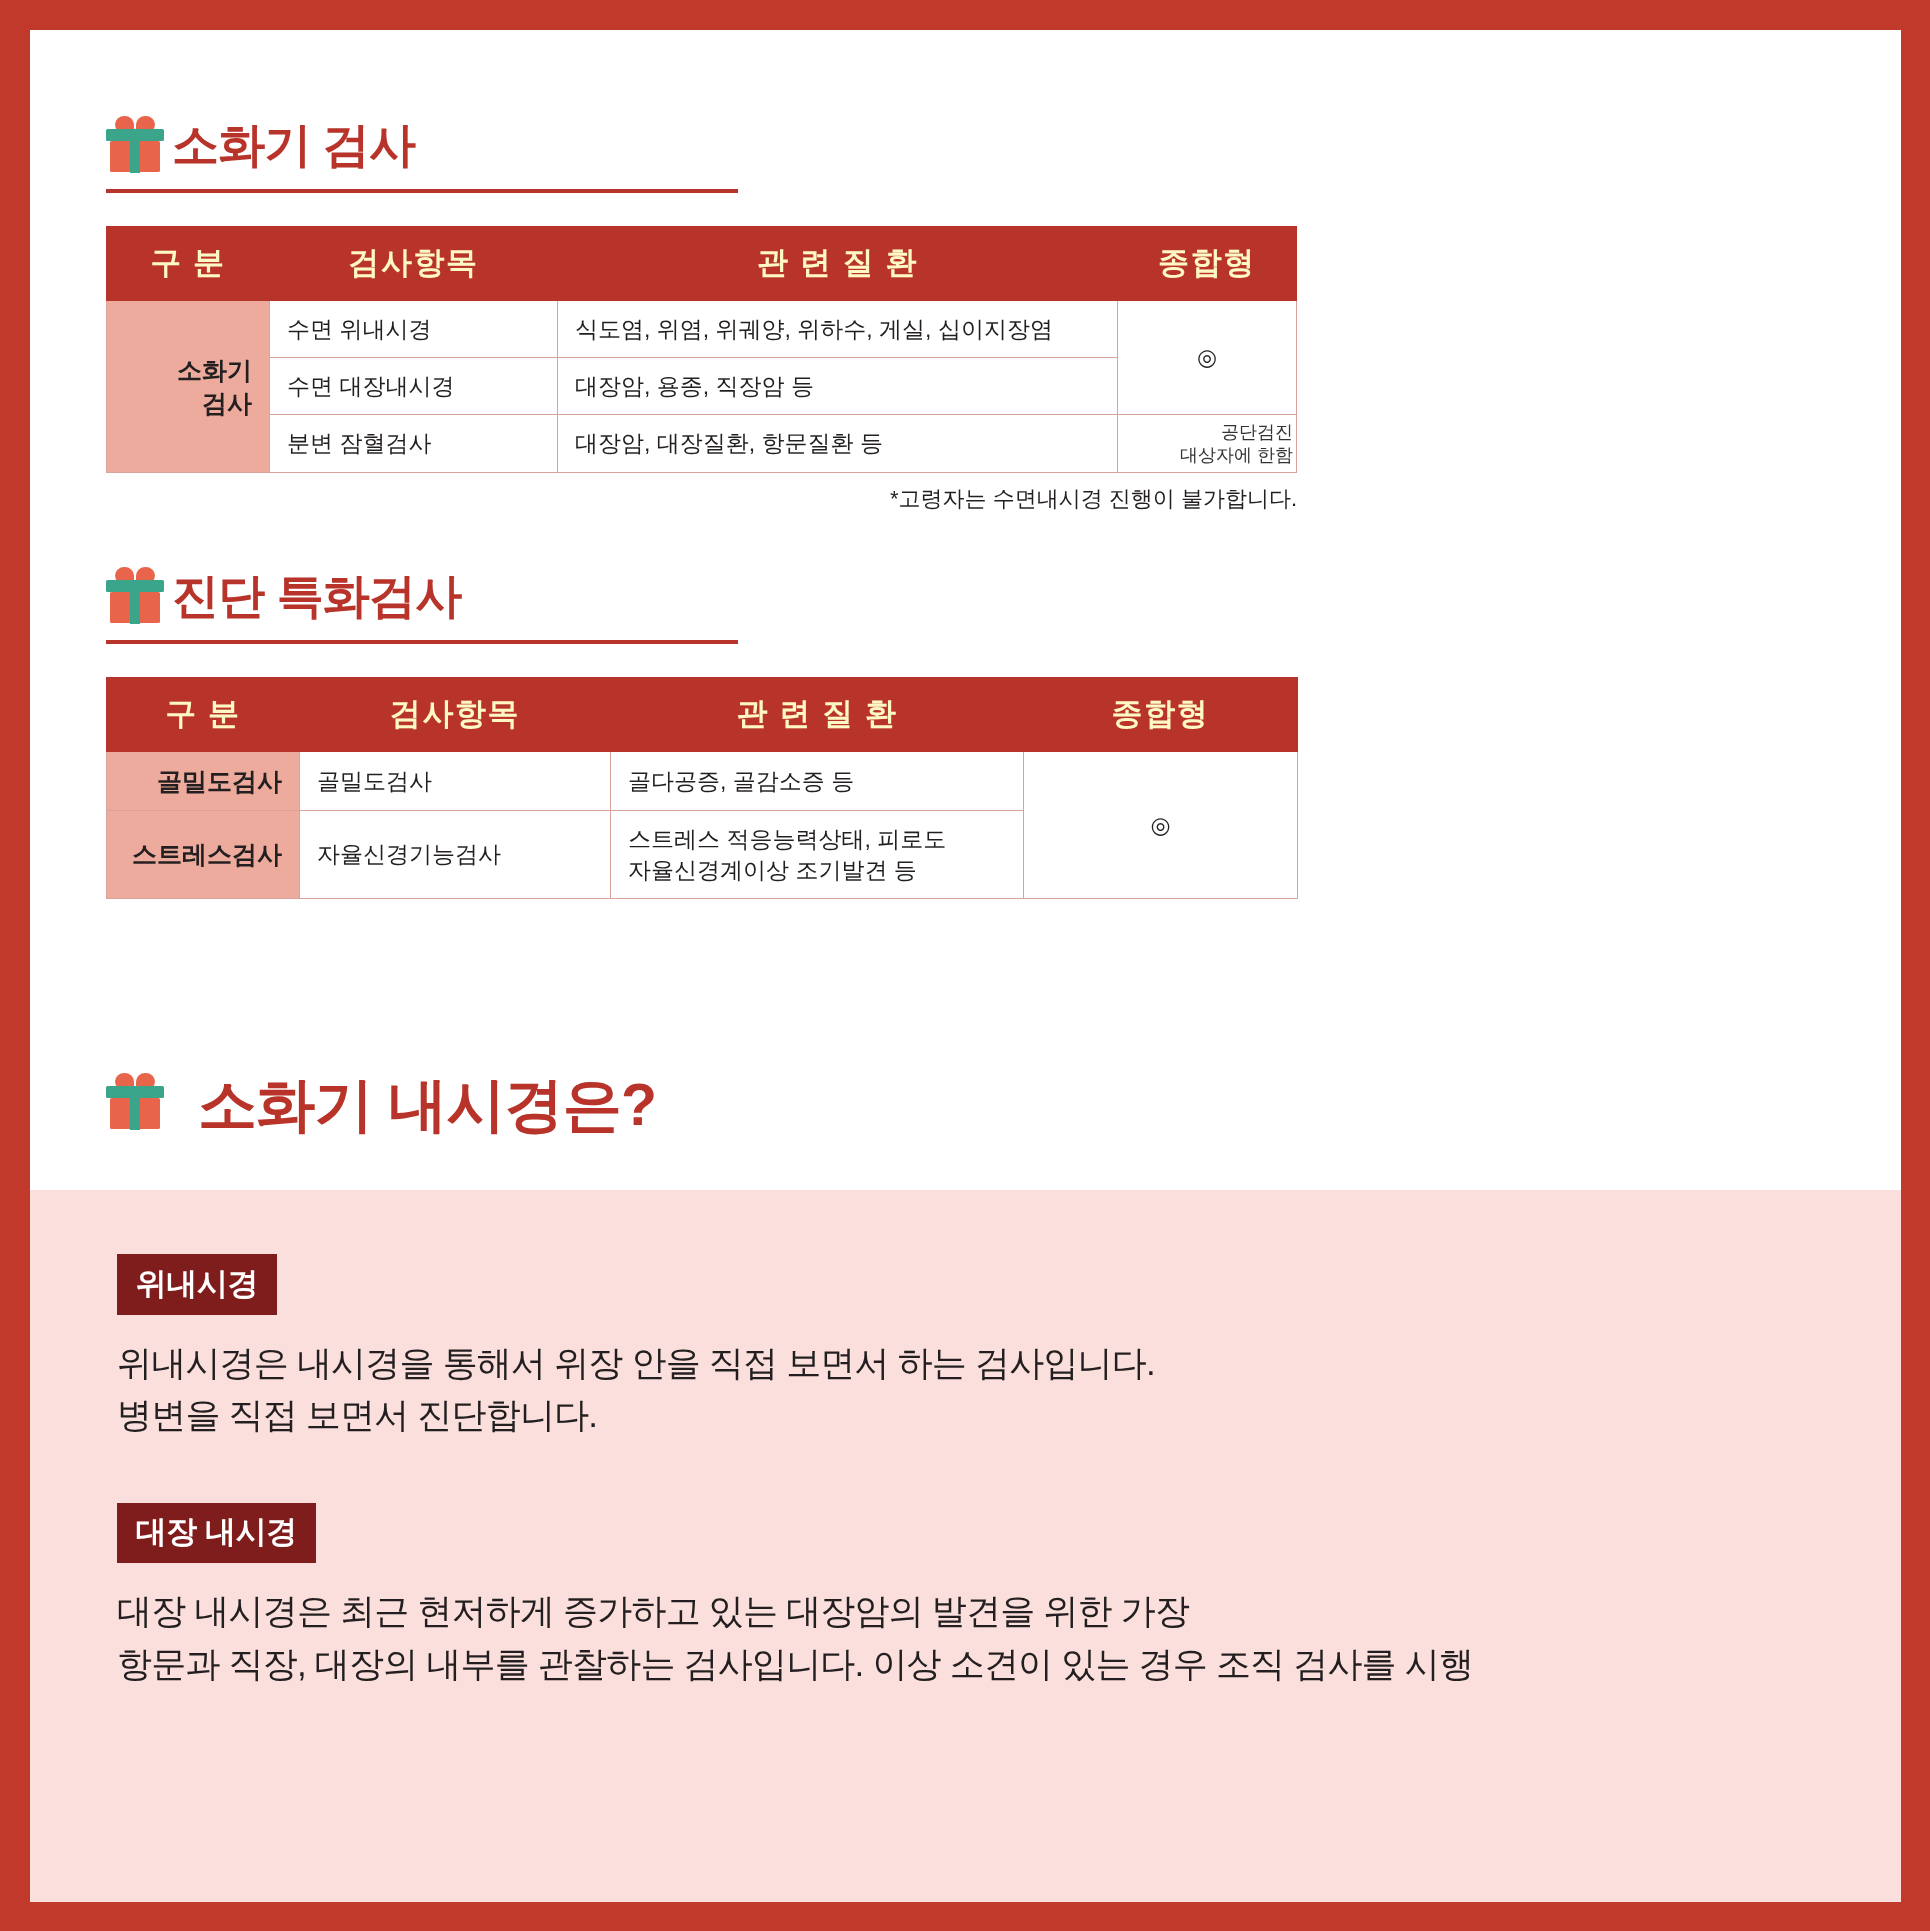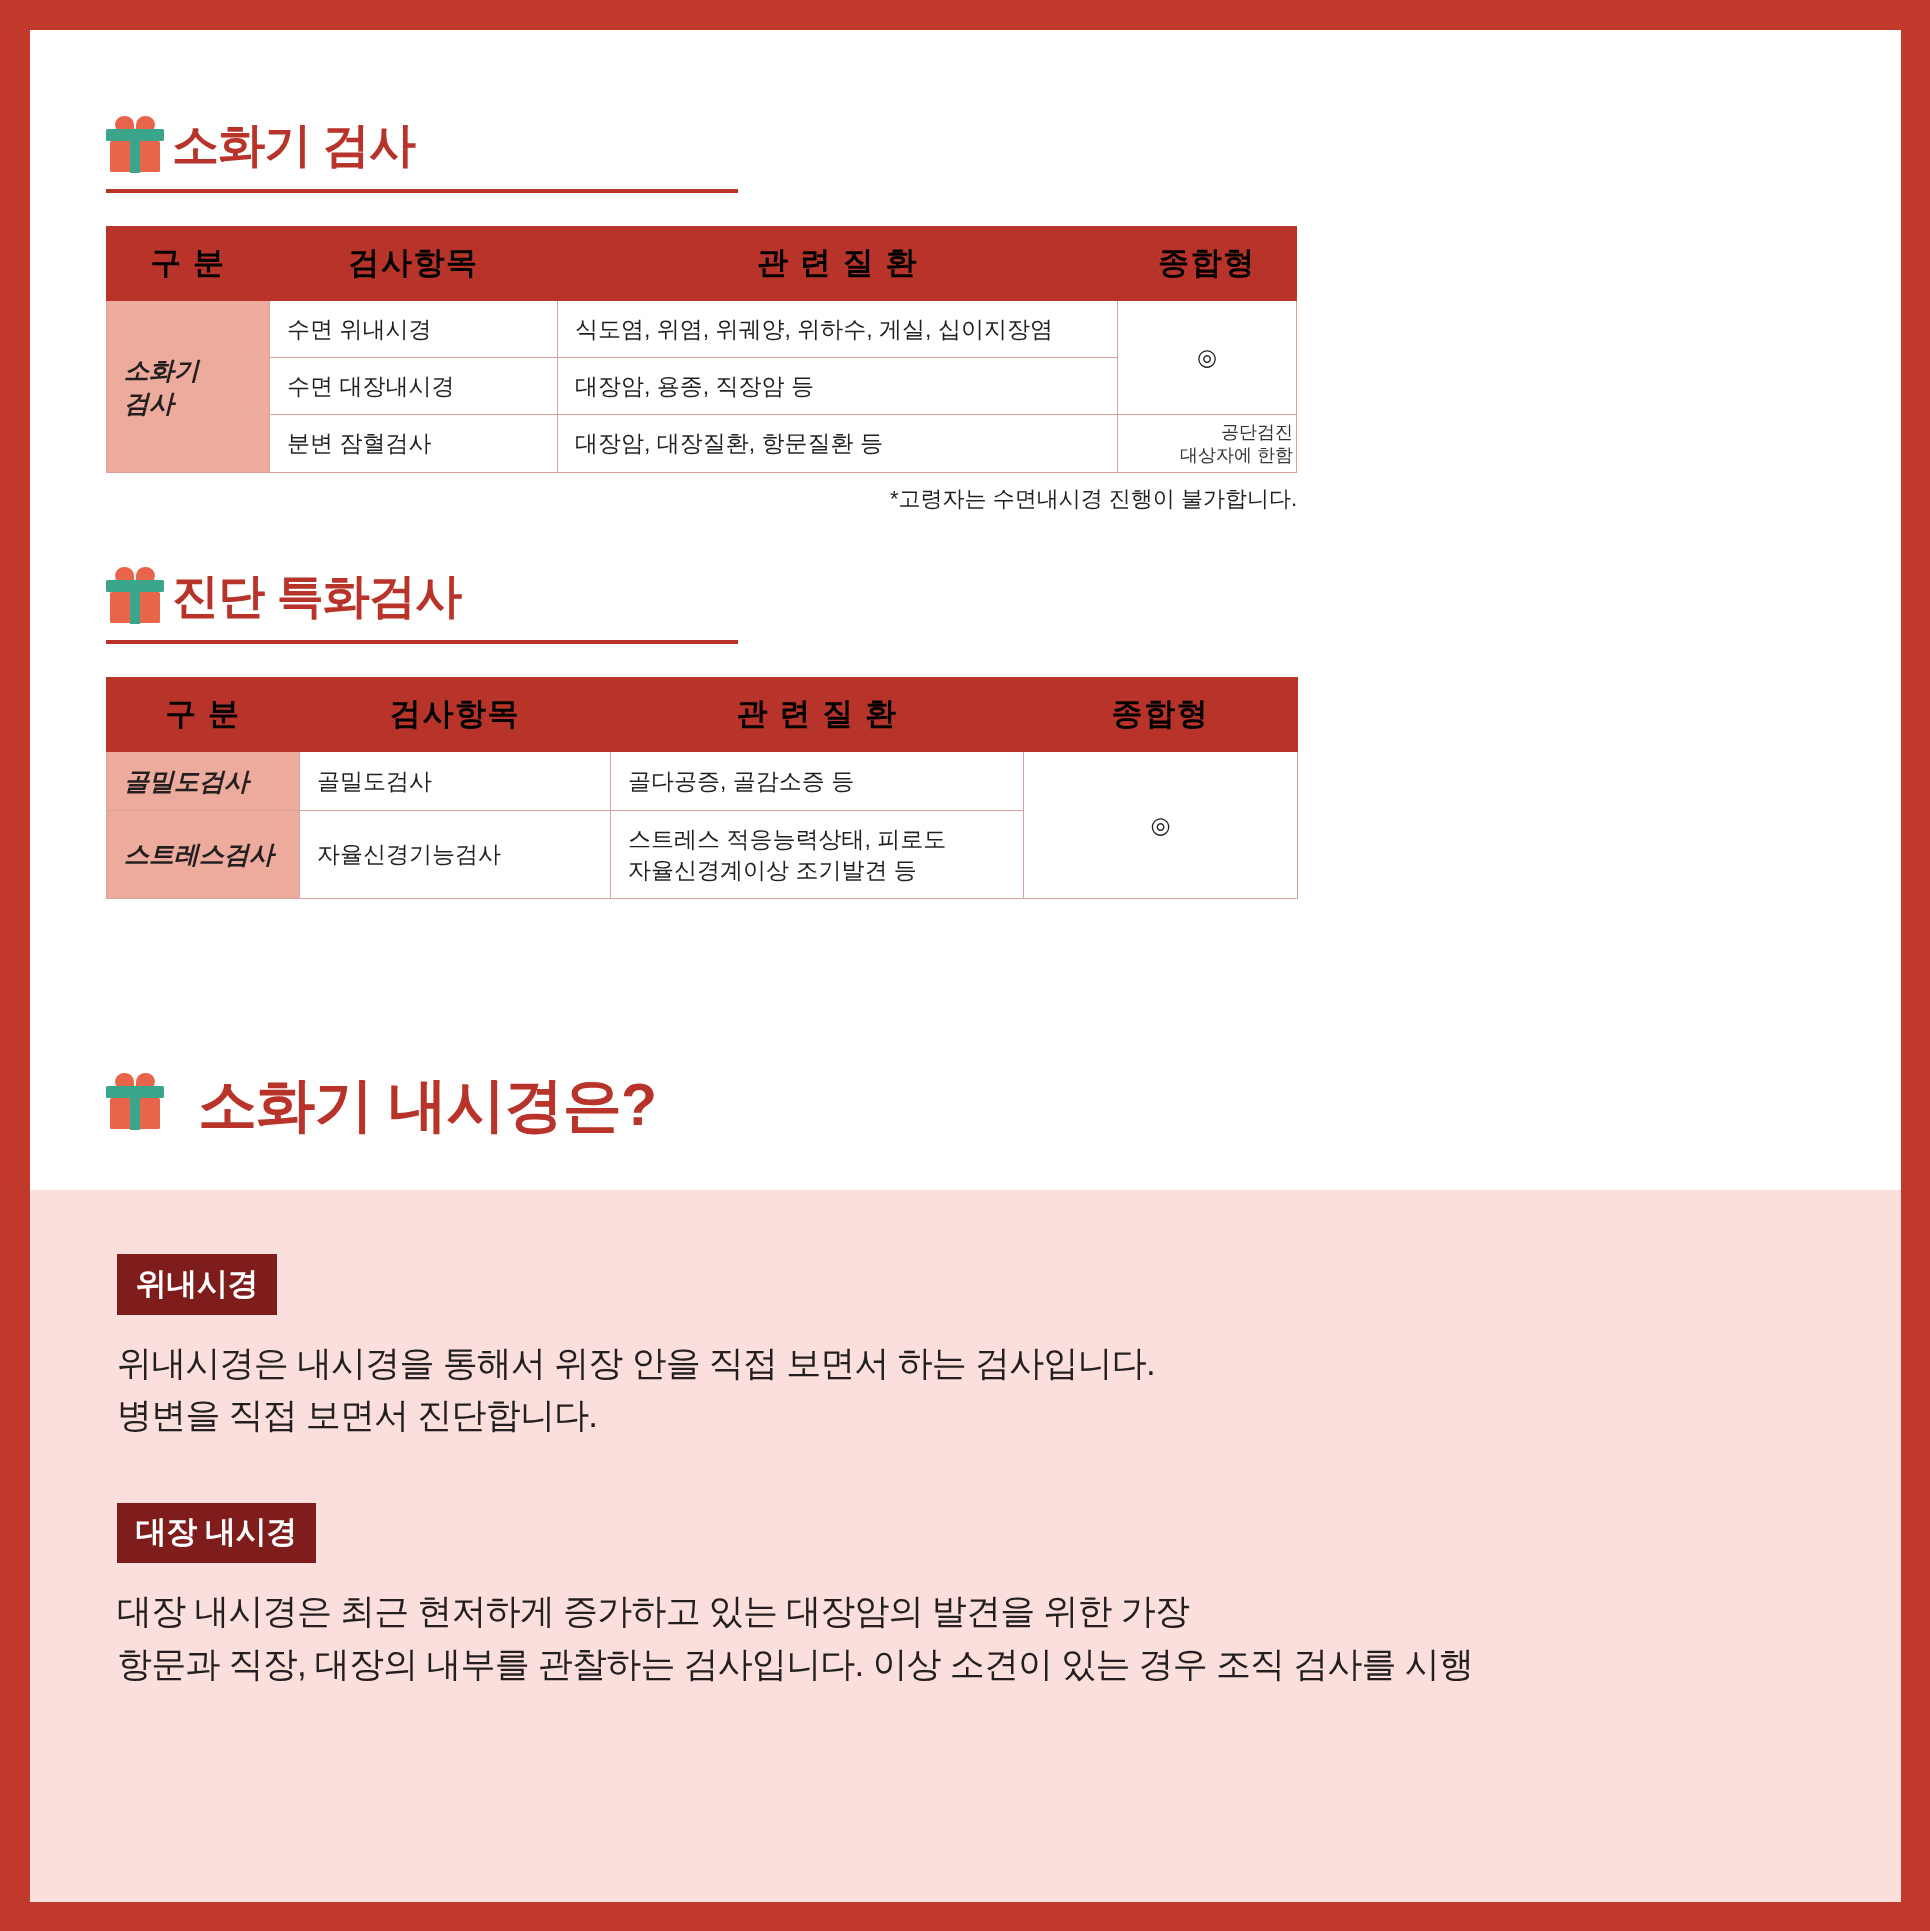--- a/index.html
+++ b/index.html
@@ -82,43 +82,42 @@
   }
 
   
   table.tbl {
     border-collapse: collapse;
     table-layout: fixed;
     border: 1.6px solid #b8342a;
   }
   table.tbl th {
     background: #b8342a;
-    color: #000000;
+    color: #fef9c3;
     font-size: 31px;
     font-weight: bold;
     padding: 15.6px 4.7px;
     border: 1.6px solid #b8342a;
     letter-spacing: 1.6px;
   }
   table.tbl td {
     border: 1.6px solid #d9a29a;
     font-size: 23px;
     color: #231f20;
     padding: 12.5px 17px;
     vertical-align: middle;
     background: #ffffff;
   }
   table.tbl td.cat {
     background: #edab9d;
     font-weight: bold;
-    text-align: left;
+    text-align: right;
     font-size: 25px;
     color: #231f20;
     border-color: #d9a29a;
-    font-style: italic;
   }
   td.mark {
     text-align: center;
     font-size: 31px;
     color: #333333;
   }
   td.mark small {
     display: block;
     font-size: 18px;
     line-height: 1.25;

